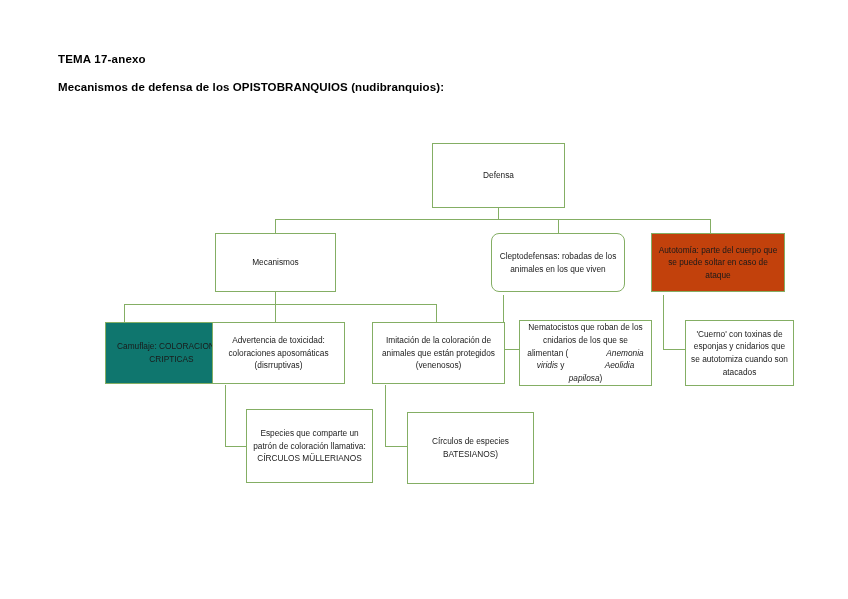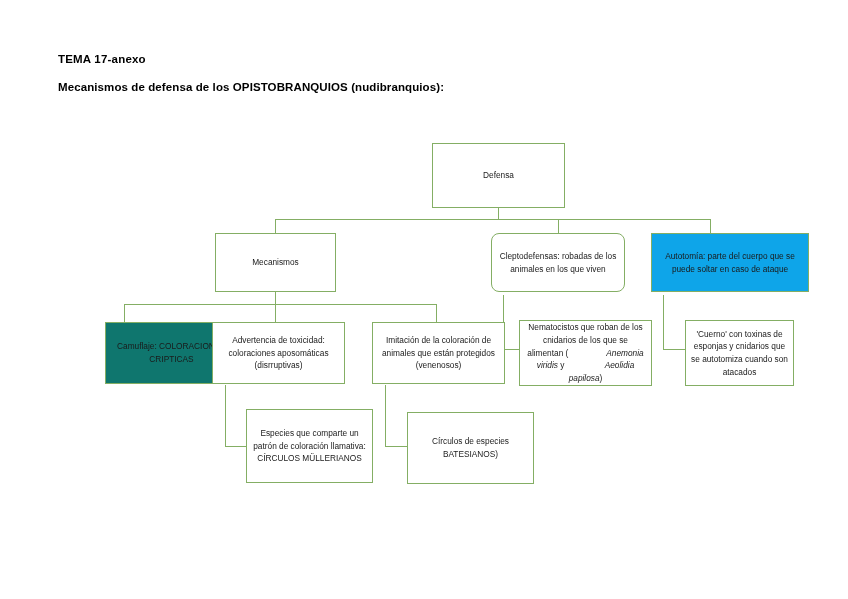--- a/index.html
+++ b/index.html
@@ -105,21 +105,21 @@
   </div>
 
   <div class="node" style="left: 215px; top: 233px; width: 121px; height: 59px; border-color: rgb(132, 174, 100); background: rgb(255, 255, 255); color: rgb(26, 26, 26);">
     <span class="txt">Mecanismos</span>
   </div>
 
   <div class="node" style="left: 491px; top: 233px; width: 134px; height: 59px; border-color: rgb(132, 174, 100); background: rgb(255, 255, 255); color: rgb(26, 26, 26); border-radius: 8px;">
     <span class="txt">Cleptodefensas: robadas de los animales en los que viven</span>
   </div>
 
-  <div class="node" style="left: 651px; top: 233px; width: 158px; height: 59px; border-color: rgb(132, 174, 100); background: #0ea5e9; color: rgb(26, 26, 26);">
+  <div class="node" style="left: 651px; top: 233px; width: 134px; height: 59px; border-color: rgb(132, 174, 100); background: #c2410c; color: rgb(26, 26, 26);">
     <span class="txt">Autotomía: parte del cuerpo que se puede soltar en caso de ataque</span>
   </div>
 
   <div class="node" style="left: 58px; top: 322px; width: 133px; height: 62px; border-color: rgb(132, 174, 100); background: #0f766e; color: rgb(26, 26, 26); margin-left: 47px;">
     <span class="txt">Camuflaje: COLORACIONES CRIPTICAS</span>
   </div>
 
   <div class="node" style="left: 212px; top: 322px; width: 133px; height: 62px; border-color: rgb(132, 174, 100); background: rgb(255, 255, 255); color: rgb(26, 26, 26);">
     <span class="txt">Advertencia de toxicidad: coloraciones aposomáticas (disrruptivas)</span>
   </div>

